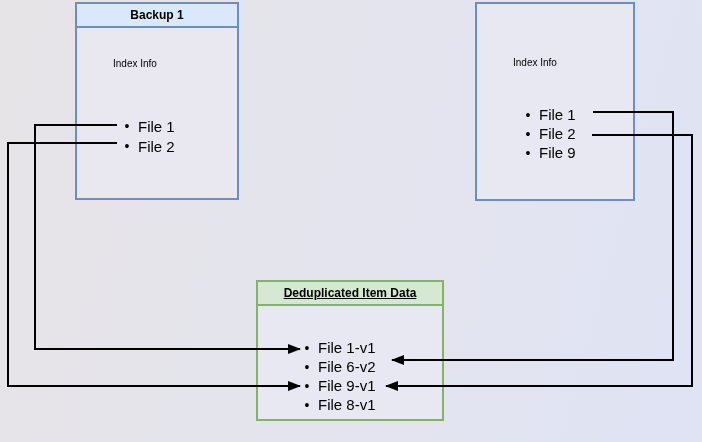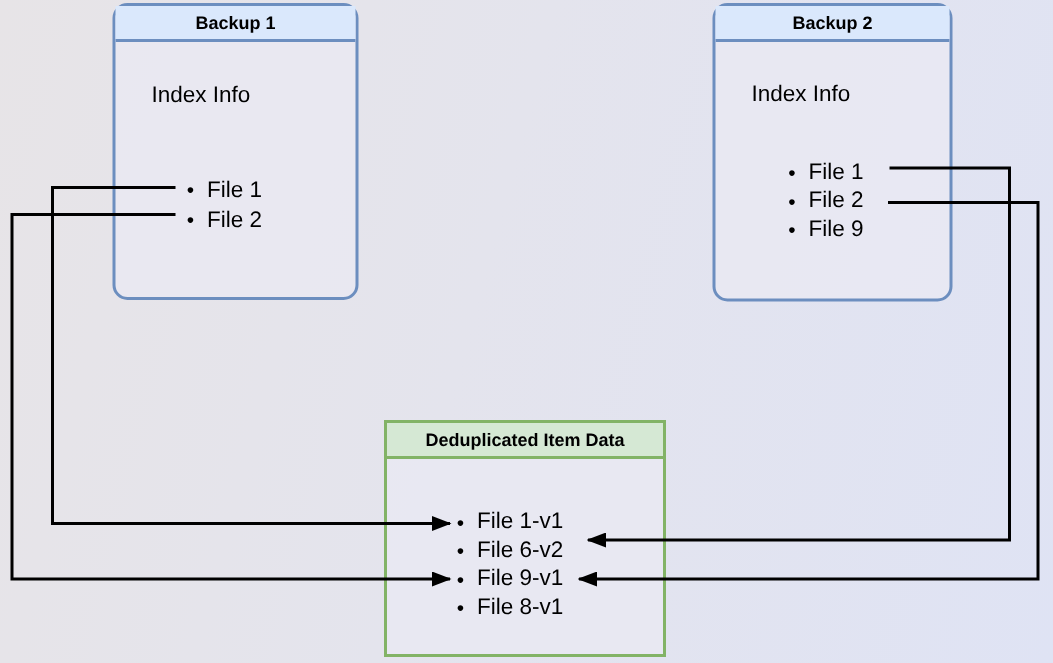--- a/index.html
+++ b/index.html
@@ -2,26 +2,26 @@
 <html style="--blue-header: #dae8fc; --blue-border: #6c8ebf; --green-header: #d5e8d4; --green-border: #82b366; --edge: #000000;"><head>
 <meta charset="utf-8">
 <style>
   html,body{margin:0;padding:0;}
   .stage{
     position:relative;width:702px;height:442px;overflow:hidden;
     background:linear-gradient(105deg,#e7e4e7 0%,#e4e4ed 45%,#dfe3f4 100%);
     font-family:"Liberation Sans",sans-serif;color:#000;
   }
   .panel{position:absolute;box-sizing:border-box;border:2px solid;background:rgba(233,234,243,.75);}
-  .panel.blue{border-color:var(--blue-border,#6c8ebf);border-radius:10px;}
+  .panel.blue{border-color:var(--blue-border,#6c8ebf);}
   .panel.green{border-color:var(--green-border,#82b366);}
   .hd{height:22px;line-height:22px;text-align:center;font-weight:bold;font-size:12px;border-bottom:2px solid;}
   .blue .hd{background:var(--blue-header,#dae8fc);border-color:var(--blue-border,#6c8ebf);}
   .green .hd{background:var(--green-header,#d5e8d4);border-color:var(--green-border,#82b366);}
-  .lbl{position:absolute;font-size:15px;line-height:18px;}
+  .lbl{position:absolute;font-size:10px;line-height:18px;margin-left:12px;}
   .list{position:absolute;}
   .row{display:flex;align-items:center;}
   .row .bullet{width:16px;text-align:center;font-size:14px;flex:0 0 16px;}
   .row .txt{font-size:15px;padding-left:3px;white-space:nowrap;}
   .h20 .row{height:20px;} .h19 .row{height:19px;}
   svg.wires{position:absolute;left:0;top:0;pointer-events:none;}
   svg.wires polyline{fill:none;stroke:var(--edge,#000);stroke-width:2;}
 </style>
 </head>
 <body>
@@ -37,39 +37,38 @@
         <span class="txt">File 1</span>
       </div>
       <div class="row">
         <span class="bullet">•</span>
         <span class="txt">File 2</span>
       </div>
     </div>
   </div>
 
   <div class="panel blue" style="left:475px;top:2px;width:160px;height:199px;">
-    <div class="hd">Backup 2</div>
     <div class="lbl" style="left:24px;top:50px;">Index Info</div>
     <div class="list h19" style="left:43px;top:101px;">
       <div class="row">
         <span class="bullet">•</span>
         <span class="txt">File 1</span>
       </div>
       <div class="row">
         <span class="bullet">•</span>
         <span class="txt">File 2</span>
       </div>
       <div class="row">
         <span class="bullet">•</span>
         <span class="txt">File 9</span>
       </div>
     </div>
   </div>
 
-  <div class="panel green" style="left:256px;top:280px;width:188px;height:158px;">
+  <div class="panel green" style="left:256px;top:280px;width:188px;height:141px;text-decoration:underline;">
     <div class="hd">Deduplicated Item Data</div>
     <div class="list h19" style="left:41px;top:56px;">
       <div class="row">
         <span class="bullet">•</span>
         <span class="txt">File 1-v1</span>
       </div>
       <div class="row">
         <span class="bullet">•</span>
         <span class="txt">File 6-v2</span>
       </div>

